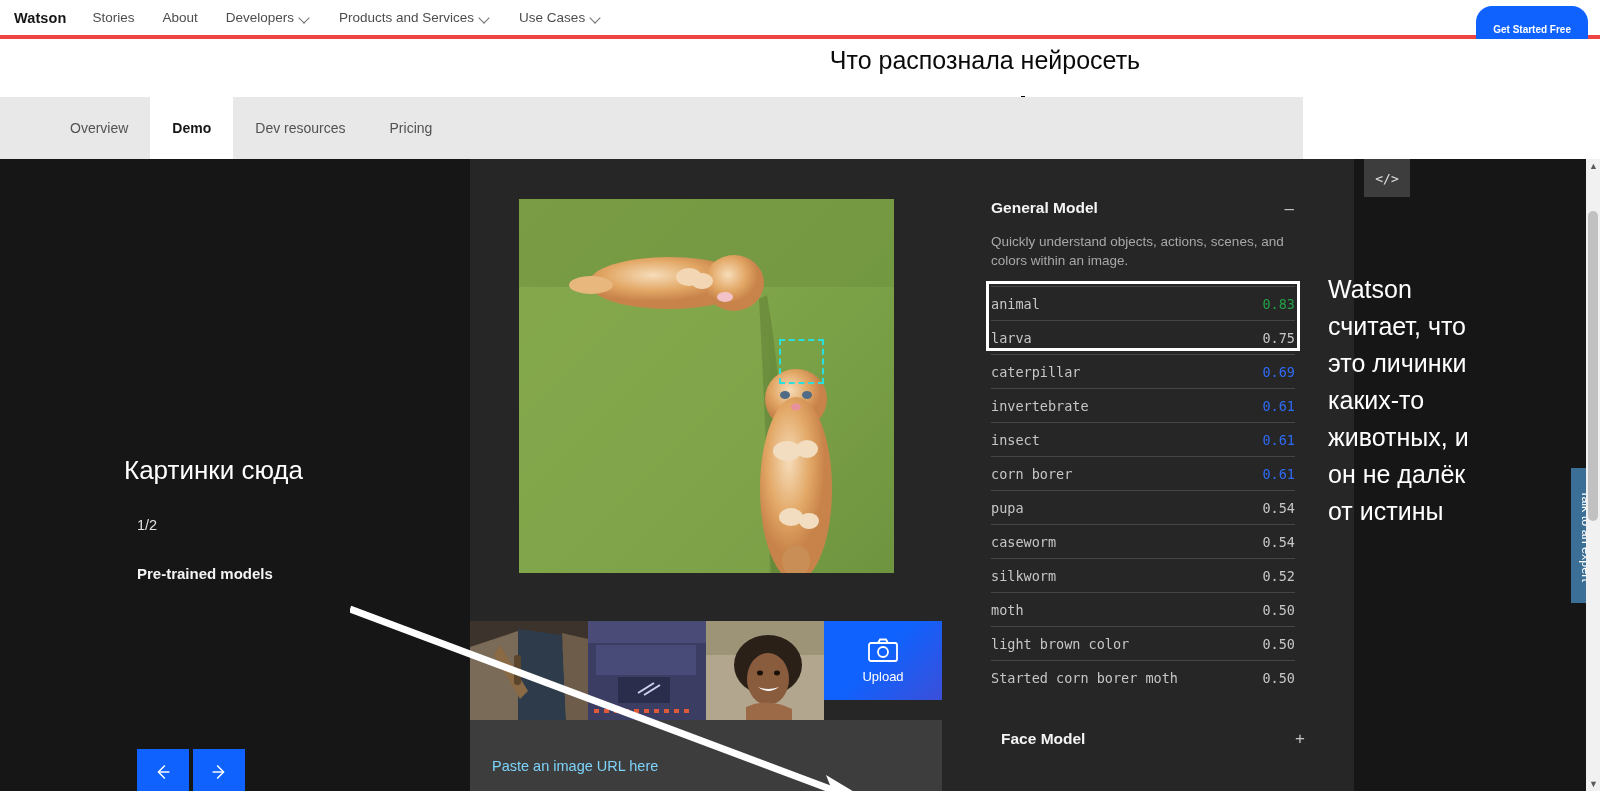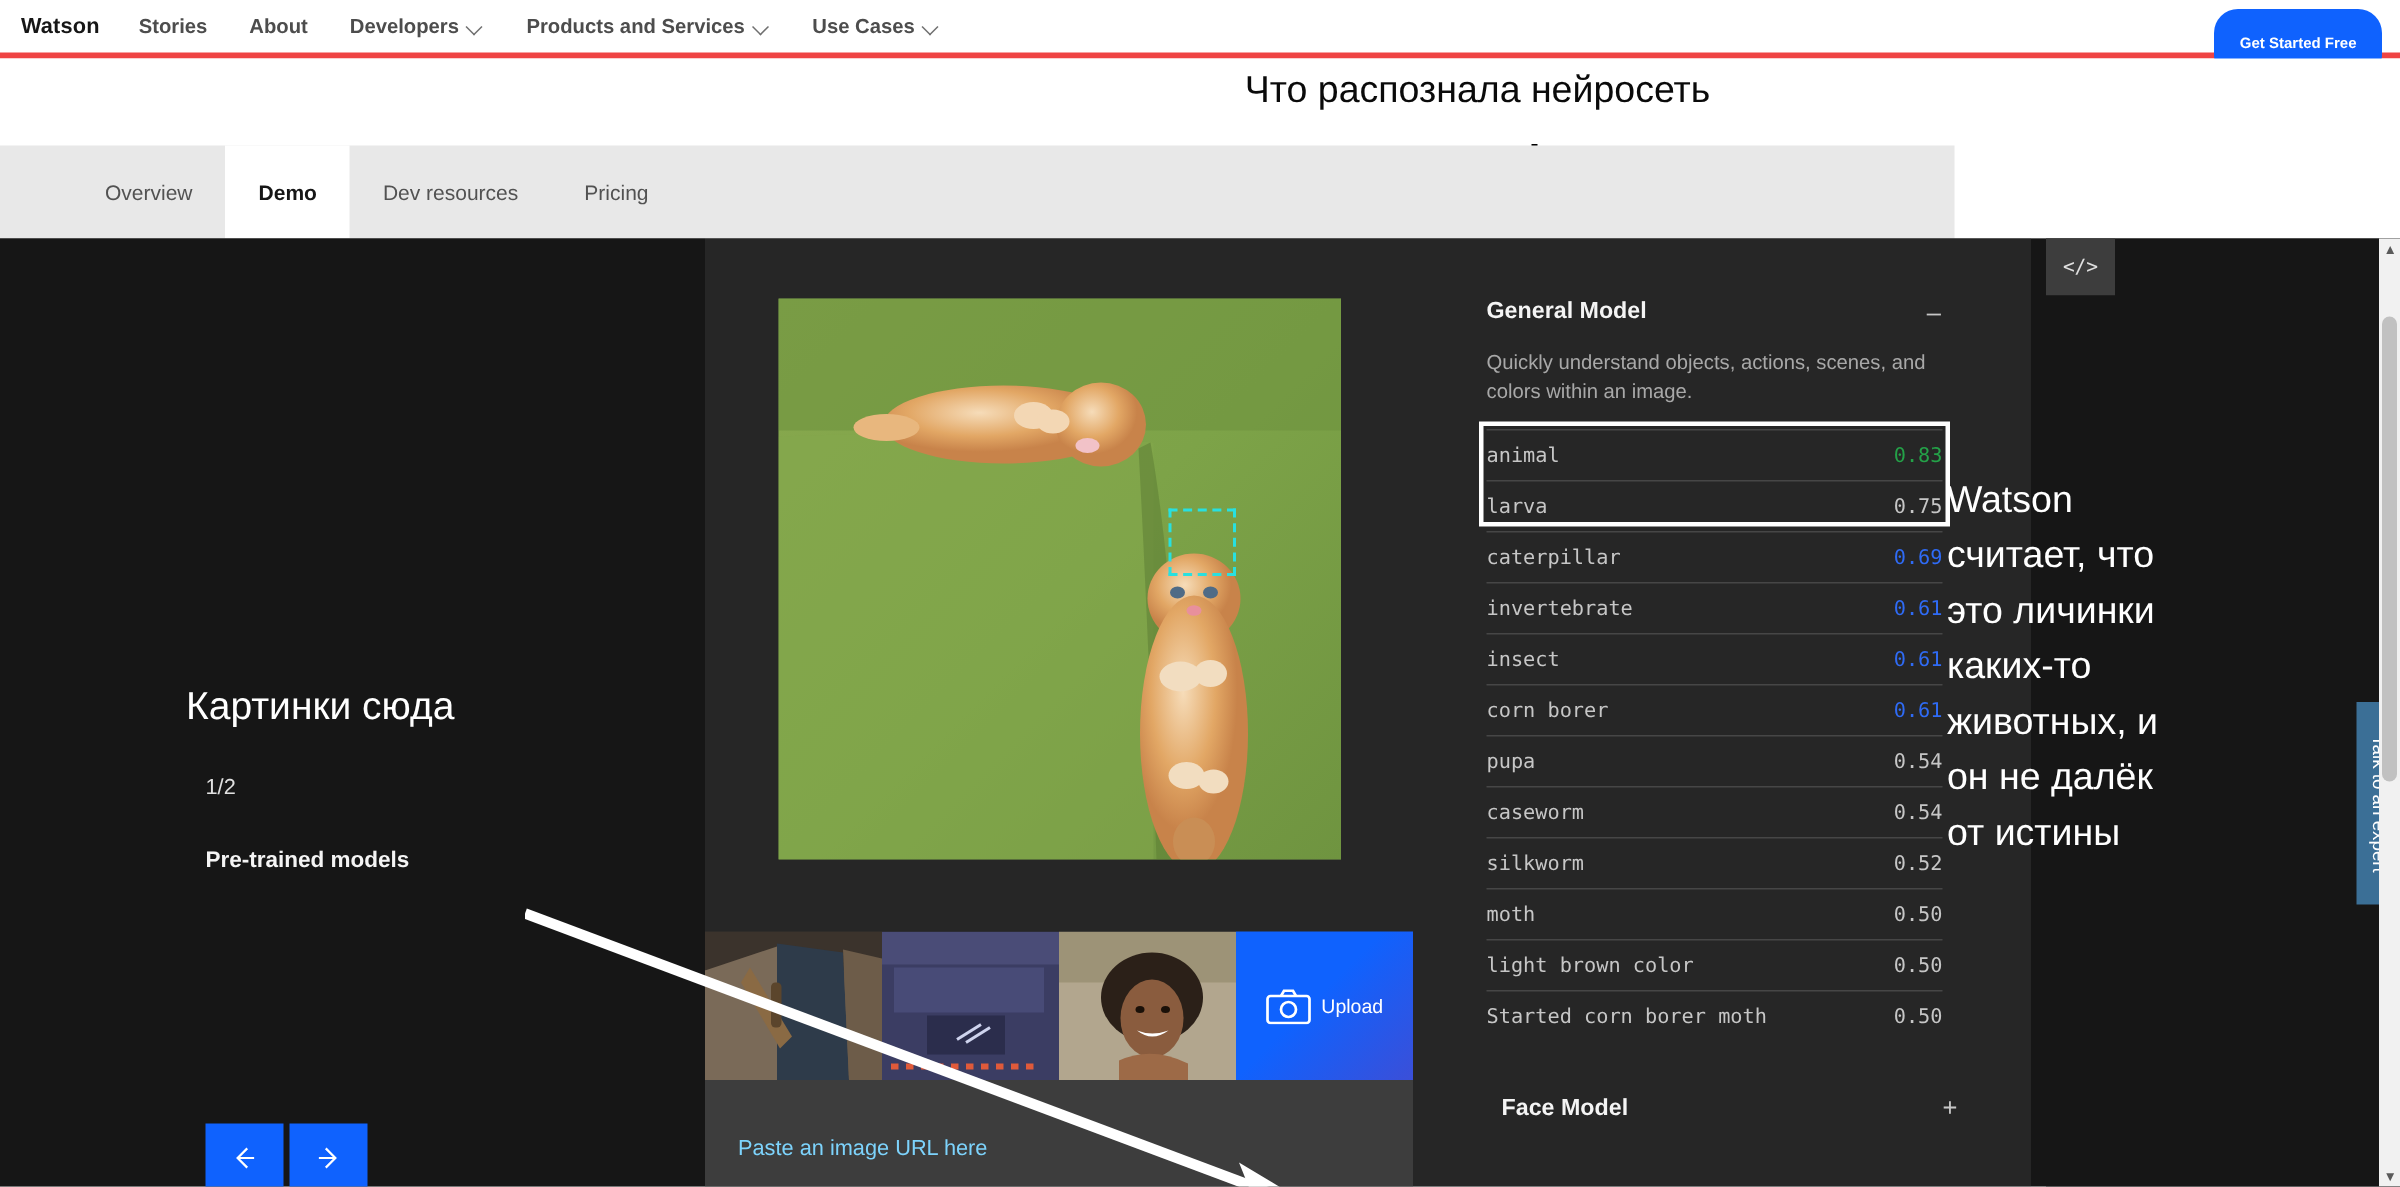--- a/index.html
+++ b/index.html
@@ -14,21 +14,21 @@
   
   .topnav {
     position: absolute; left: 0; top: 0; width: 1600px; height: 39px;
     background: #ffffff; border-bottom: 4px solid #ef4444;
     display: flex; align-items: center;
   }
   .brand {
     margin-left: 14px; font-size: 14.5px; font-weight: bold; color: #161616;
     letter-spacing: .1px;
   }
-  .navlinks { display: flex; align-items: center; margin-left: 26px; gap: 28px; font-weight: bold; }
+  .navlinks { display: flex; align-items: center; margin-left: 26px; gap: 28px; }
   .navlink {
     font-size: 13.5px; color: #4d4d4d; display: flex; align-items: center; gap: 6px;
     cursor: pointer; white-space: nowrap;
   }
   .chev { display: inline-block; width: 11px; height: 7px; position: relative; }
   .chev::before {
     content: ""; position: absolute; left: 0; top: 0;
     width: 7px; height: 7px; border-right: 1.4px solid #6f6f6f; border-bottom: 1.4px solid #6f6f6f;
     transform: rotate(45deg);
   }
@@ -95,23 +95,23 @@
     background: #7ba04a; overflow: hidden;
   }
   .sofa { position: absolute; inset: 0; }
   .bbox {
     position: absolute; left: 260px; top: 140px; width: 45px; height: 45px;
     border: 2px dashed #28e0e0;
   }
   .thumbs { position: absolute; left: 0px; top: 462px; width: 472px; height: 99px; display: flex; }
   .thumb { width: 118px; height: 99px; overflow: hidden; position: relative; cursor: pointer; }
   .upload {
-    width: 118px; height: 99px; cursor: pointer;
+    width: 118px; height: 79px; cursor: pointer;
     background: linear-gradient(135deg,#0f62fe 0%, #0f62fe 45%, #3b4fd8 100%);
-    display: flex; align-items: center; justify-content: center; gap: 7px;
+    display: flex; flex-direction: column; align-items: center; justify-content: center; gap: 7px;
   }
   .upload svg { width: 30px; height: 24px; }
   .upload-label { font-size: 13px; color: #fff; }
   .urlbar {
     position: absolute; left: 0; top: 561px; width: 472px; height: 71px; background: #3d3d3d;
   }
   .urlbar-text { position: absolute; left: 22px; top: 38px; font-size: 14.5px; color: #7dd3fc; }
 
   
   .results { position: absolute; left: 942px; top: 0; width: 412px; height: 632px; background: #262626; }
@@ -143,22 +143,22 @@
   
   .codecol { position: absolute; left: 1354px; top: 0; width: 246px; height: 632px; background: #161616; }
   .scroll-track { position: absolute; left: 1354px; top: 0; width: 10px; height: 632px; background: #d8d8d8; }
   .codechip {
     position: absolute; left: 10px; top: 0px; width: 46px; height: 38px;
     background: #3d3d3d; display: flex; align-items: center; justify-content: center;
     color: #e0e0e0; font-size: 13px; font-family: "DejaVu Sans Mono", monospace; cursor: pointer;
   }
   .codepanel { position: absolute; left: 10px; top: 38px; width: 236px; height: 594px; background: #161616; }
   .annot-right {
-    position: absolute; left: 1298px; top: 112px; width: 160px;
-    font-size: 25px; line-height: 37px; color: #ffffff; margin-top: 44px;
+    position: absolute; left: 1328px; top: 112px; width: 160px;
+    font-size: 25px; line-height: 37px; color: #ffffff;
   }
   .expert-tab {
     position: absolute; right: 0px; top: 309px; width: 29px; height: 135px;
     background: #3b6f96; color: #ffffff; font-size: 12.5px;
     display: flex; align-items: center; justify-content: center; cursor: pointer;
   }
   .expert-tab span { transform: rotate(90deg); white-space: nowrap; }
 
   
   .pagescroll { position: absolute; right: 0; top: 159px; width: 14px; height: 632px; background: #f1f1f1; }

